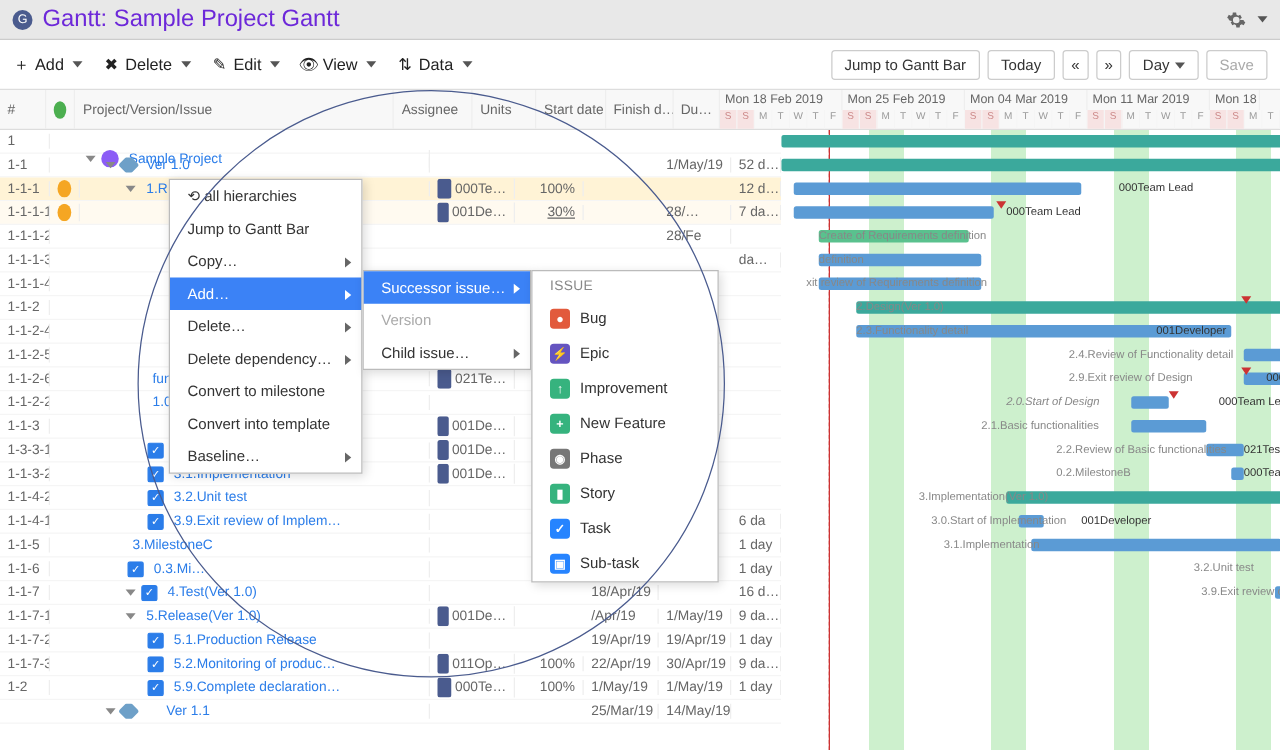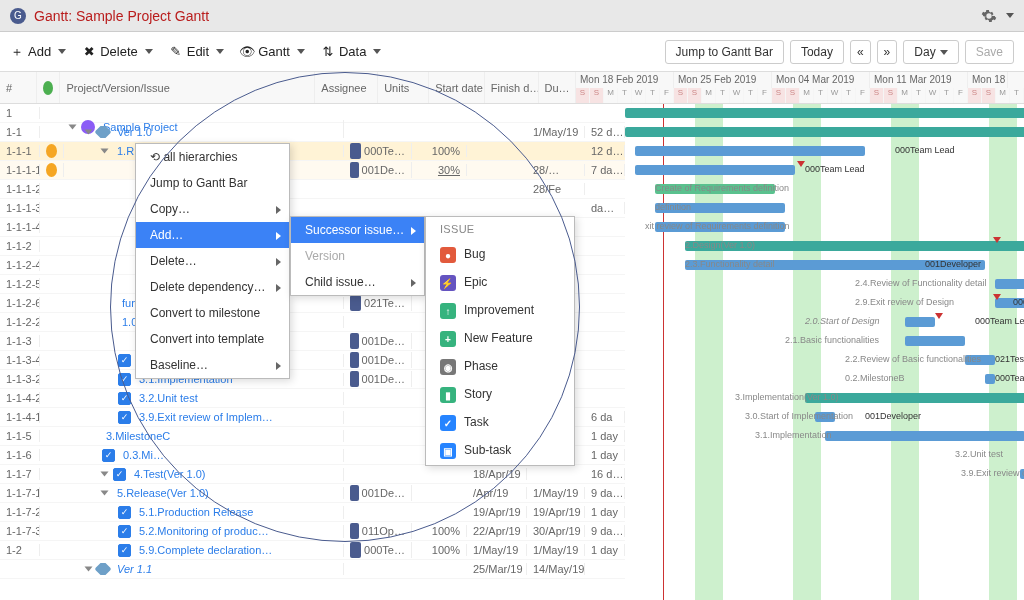--- a/index.html
+++ b/index.html
@@ -1,19 +1,19 @@
 <!DOCTYPE html>
 <html><head>
 <meta charset="utf-8">
 <style>
 * { box-sizing: border-box; margin: 0; padding: 0; }
 body { font-family: -apple-system, BlinkMacSystemFont, "Segoe UI", Arial, sans-serif; font-size: 12px; color: #333; background: #fff; overflow: hidden; width: 1024px; height: 600px; position: relative; }
 .header { height: 32px; background: #e8e8e8; border-bottom: 1px solid #ccc; display: flex; align-items: center; padding: 0 10px; }
 .app-icon { width: 16px; height: 16px; border-radius: 50%; background: #4a5b8e; margin-right: 8px; display: flex; align-items: center; justify-content: center; color:#fff; font-size:10px; }
-.header-title { font-size: 14px; color: #b91c1c; flex: 1; }
+.header-title { font-size: 19px; color: #6d28d9; flex: 1; }
 .gear { width: 16px; height: 16px; color: #666; margin-right: 6px; }
 .caret-down { display:inline-block; width:0; height:0; border-left:4px solid transparent; border-right:4px solid transparent; border-top:5px solid #555; vertical-align: middle; margin-left:3px;}
 .toolbar { height: 40px; display:flex; align-items:center; padding: 0 10px; border-bottom:1px solid #ddd; gap: 16px; }
 .tb-btn { display:flex; align-items:center; gap:4px; cursor:pointer; font-size:13px; color:#222; }
 .tb-icon { width:14px; height:14px; display:inline-flex; align-items:center; justify-content:center; }
 .tb-right { margin-left:auto; display:flex; gap:6px; align-items:center; }
 .pill { border:1px solid #ccc; border-radius:3px; padding:4px 10px; background:#fff; font-size:12px; cursor:pointer; }
 .pill.nav { padding:4px 6px; }
 .grid-head { height: 32px; display:flex; border-bottom:1px solid #ddd; background:#f8f8f8; }
 .col { border-right:1px solid #eee; padding: 0 6px; display:flex; align-items:center; font-size:11px; color:#666; overflow:hidden; white-space:nowrap; text-overflow:ellipsis;}
@@ -89,21 +89,21 @@
       <span>Delete</span>
       <span class="caret-down"></span>
     </div>
   <div class="tb-btn">
       <span class="tb-icon">✎</span>
       <span>Edit</span>
       <span class="caret-down"></span>
     </div>
   <div class="tb-btn">
       <span class="tb-icon">👁</span>
-      <span>Gantt</span>
+      <span>View</span>
       <span class="caret-down"></span>
     </div>
   <div class="tb-btn">
       <span class="tb-icon">⇅</span>
       <span>Data</span>
       <span class="caret-down"></span>
     </div>
   <div class="tb-right">
     <div class="pill">Jump to Gantt Bar</div>
     <div class="pill">Today</div>
@@ -346,21 +346,21 @@
         <div class="col c-assignee">
           <span class="avatar"></span>
           <span>001De…</span>
         </div>
         <div class="col c-units" style="justify-content: flex-end;"></div>
         <div class="col c-start"></div>
         <div class="col c-finish"></div>
         <div class="col c-dur"></div>
       </div>
       <div class="row">
-        <div class="col c-num">1-1-3-4</div>
+        <div class="col c-num">1-3-3-1</div>
         <div class="col c-flag"></div>
         <div class="col c-issue" style="padding-left: 54px;">
           <span class="checkbox">✓</span>
           <span class="issue-text" style="margin-left: 4px;">3.0.Start of Implementation</span>
         </div>
         <div class="col c-assignee">
           <span class="avatar"></span>
           <span>001De…</span>
         </div>
         <div class="col c-units" style="justify-content: flex-end;"></div>
@@ -509,21 +509,21 @@
         <div class="col c-start">1/May/19</div>
         <div class="col c-finish">1/May/19</div>
         <div class="col c-dur">1 day</div>
       </div>
       <div class="row">
         <div class="col c-num"></div>
         <div class="col c-flag"></div>
         <div class="col c-issue" style="padding-left: 22px;">
           <span class="disclose open"></span>
           <span class="ver-icon"></span>
-          <span class="issue-text" style="margin-left: 4px; font-style: italic;">Ver 1.1</span>
+          <span class="issue-text" style="margin-left: 20px;">Ver 1.1</span>
         </div>
         <div class="col c-assignee"></div>
         <div class="col c-units" style="justify-content: flex-end;"></div>
         <div class="col c-start">25/Mar/19</div>
         <div class="col c-finish">14/May/19</div>
         <div class="col c-dur"></div>
       </div>
     </div>
   <div class="right-pane" id="right-pane">
     <div class="today-line" style="left:38px"></div>

